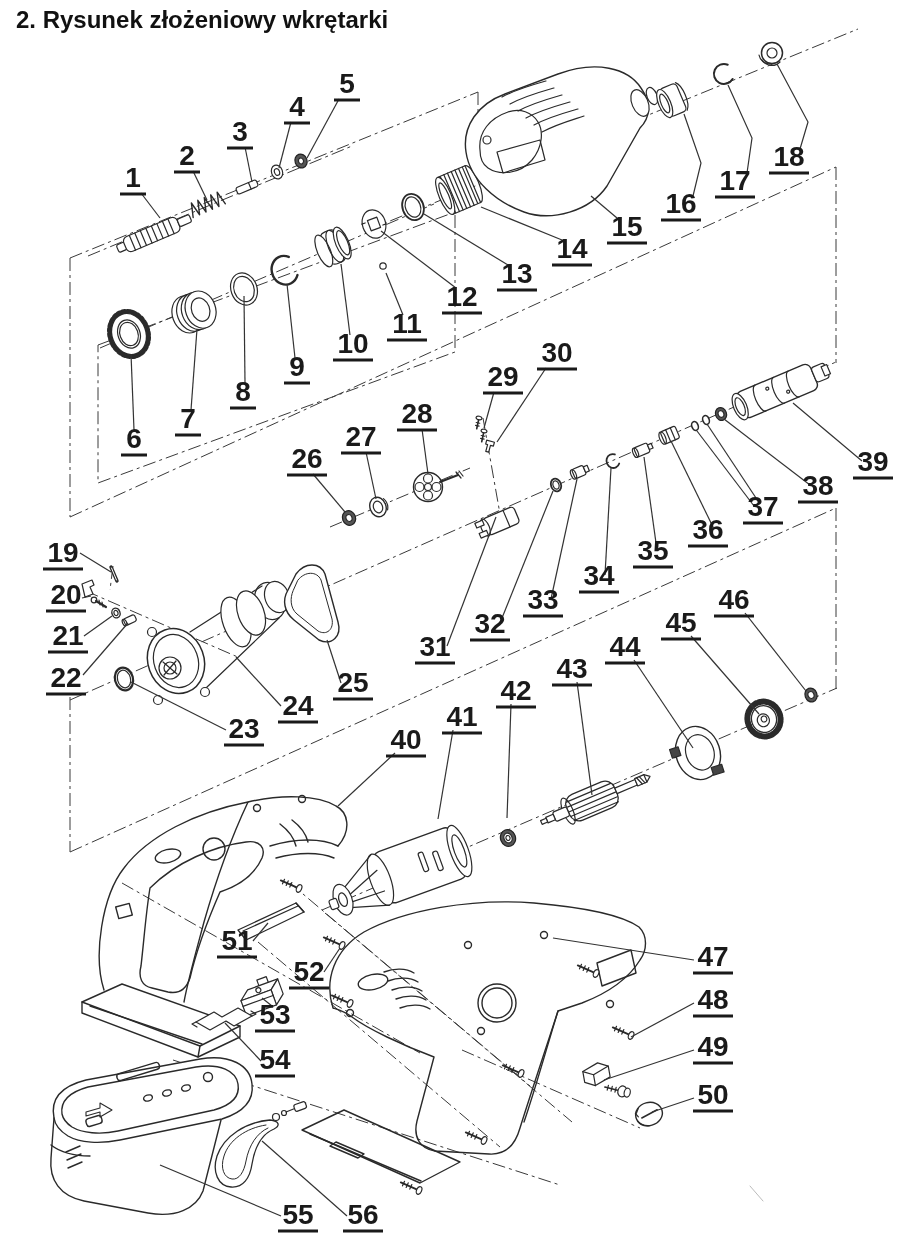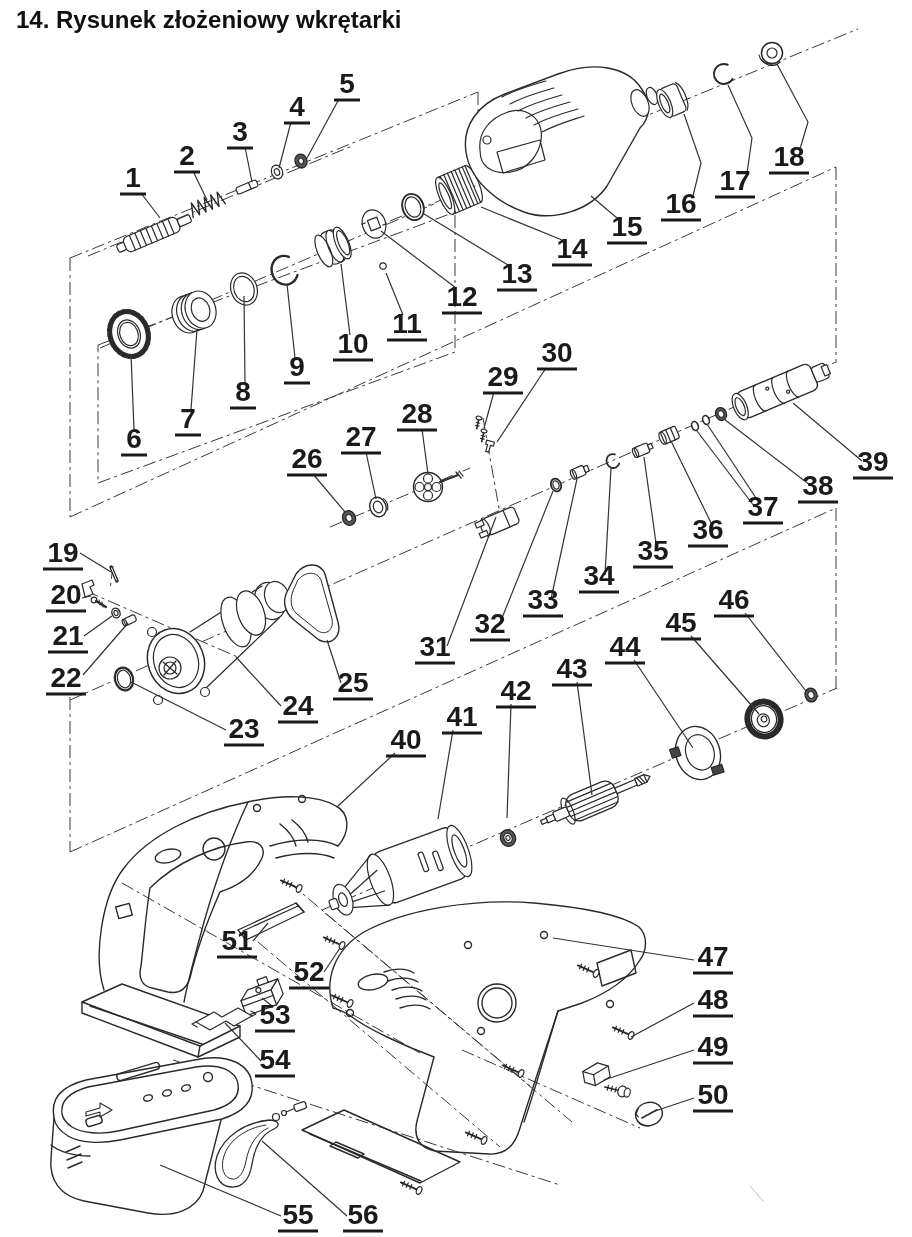--- a/index.html
+++ b/index.html
@@ -7,21 +7,21 @@
   .title{position:absolute;left:16px;top:6px;font-size:24px;font-weight:bold;color:#111;}
   #svgroot{position:absolute;left:0;top:0;}
   .num{font-family:"Liberation Sans",sans-serif;font-size:28px;font-weight:700;fill:#1a1a1a;}
   .ul{stroke:#1a1a1a;stroke-width:3;}
   .ld{stroke:#333;stroke-width:1.2;fill:none;}
   .dd{stroke:#3a3a3a;stroke-width:1;fill:none;stroke-dasharray:13 4 3 4;}
 </style>
 </head>
 <body>
 
-<div class="title">14. Rysunek złożeniowy wkrętarki</div>
+<div class="title">2. Rysunek złożeniowy wkrętarki</div>
 
 <svg id="svgroot" width="912" height="1237" viewBox="0 0 912 1237">
   <g id="lines-layer">
       <polyline points="70,258 70,517" class="dd"></polyline>
       <polyline points="70,258 478,92" class="dd"></polyline>
       <polyline points="478,92 478,172" class="dd"></polyline>
       <polyline points="70,517 836,167" class="dd"></polyline>
       <polyline points="836,167 836,363" class="dd"></polyline>
       <polyline points="98,345 455,212 455,352 98,483 98,345" class="dd"></polyline>
       <polyline points="70,697 70,852" class="dd"></polyline>

